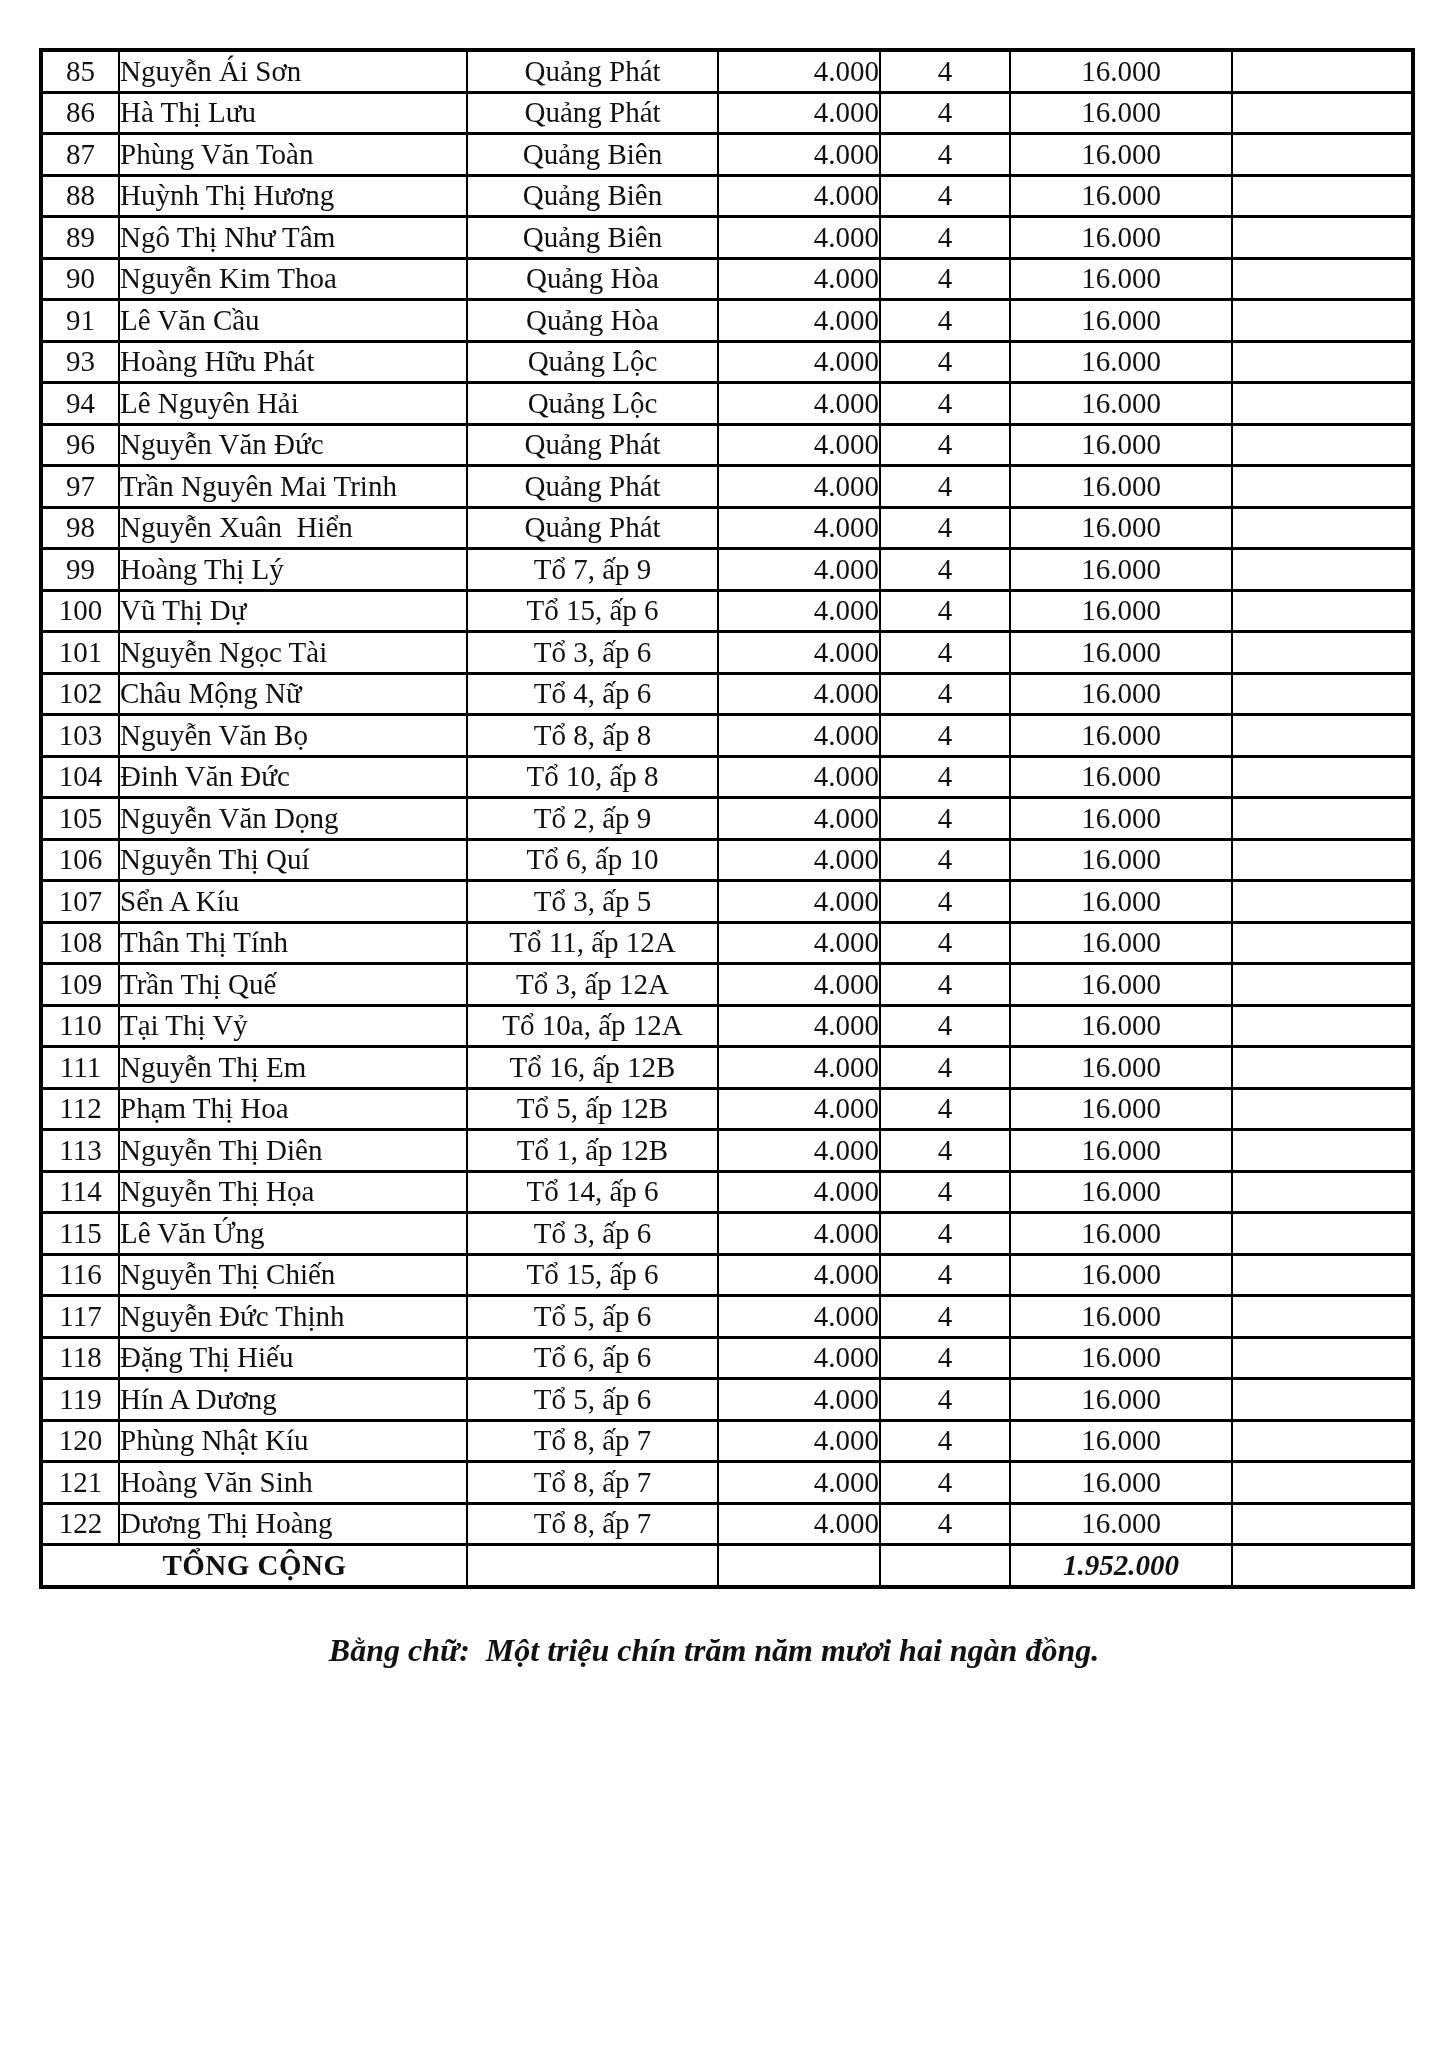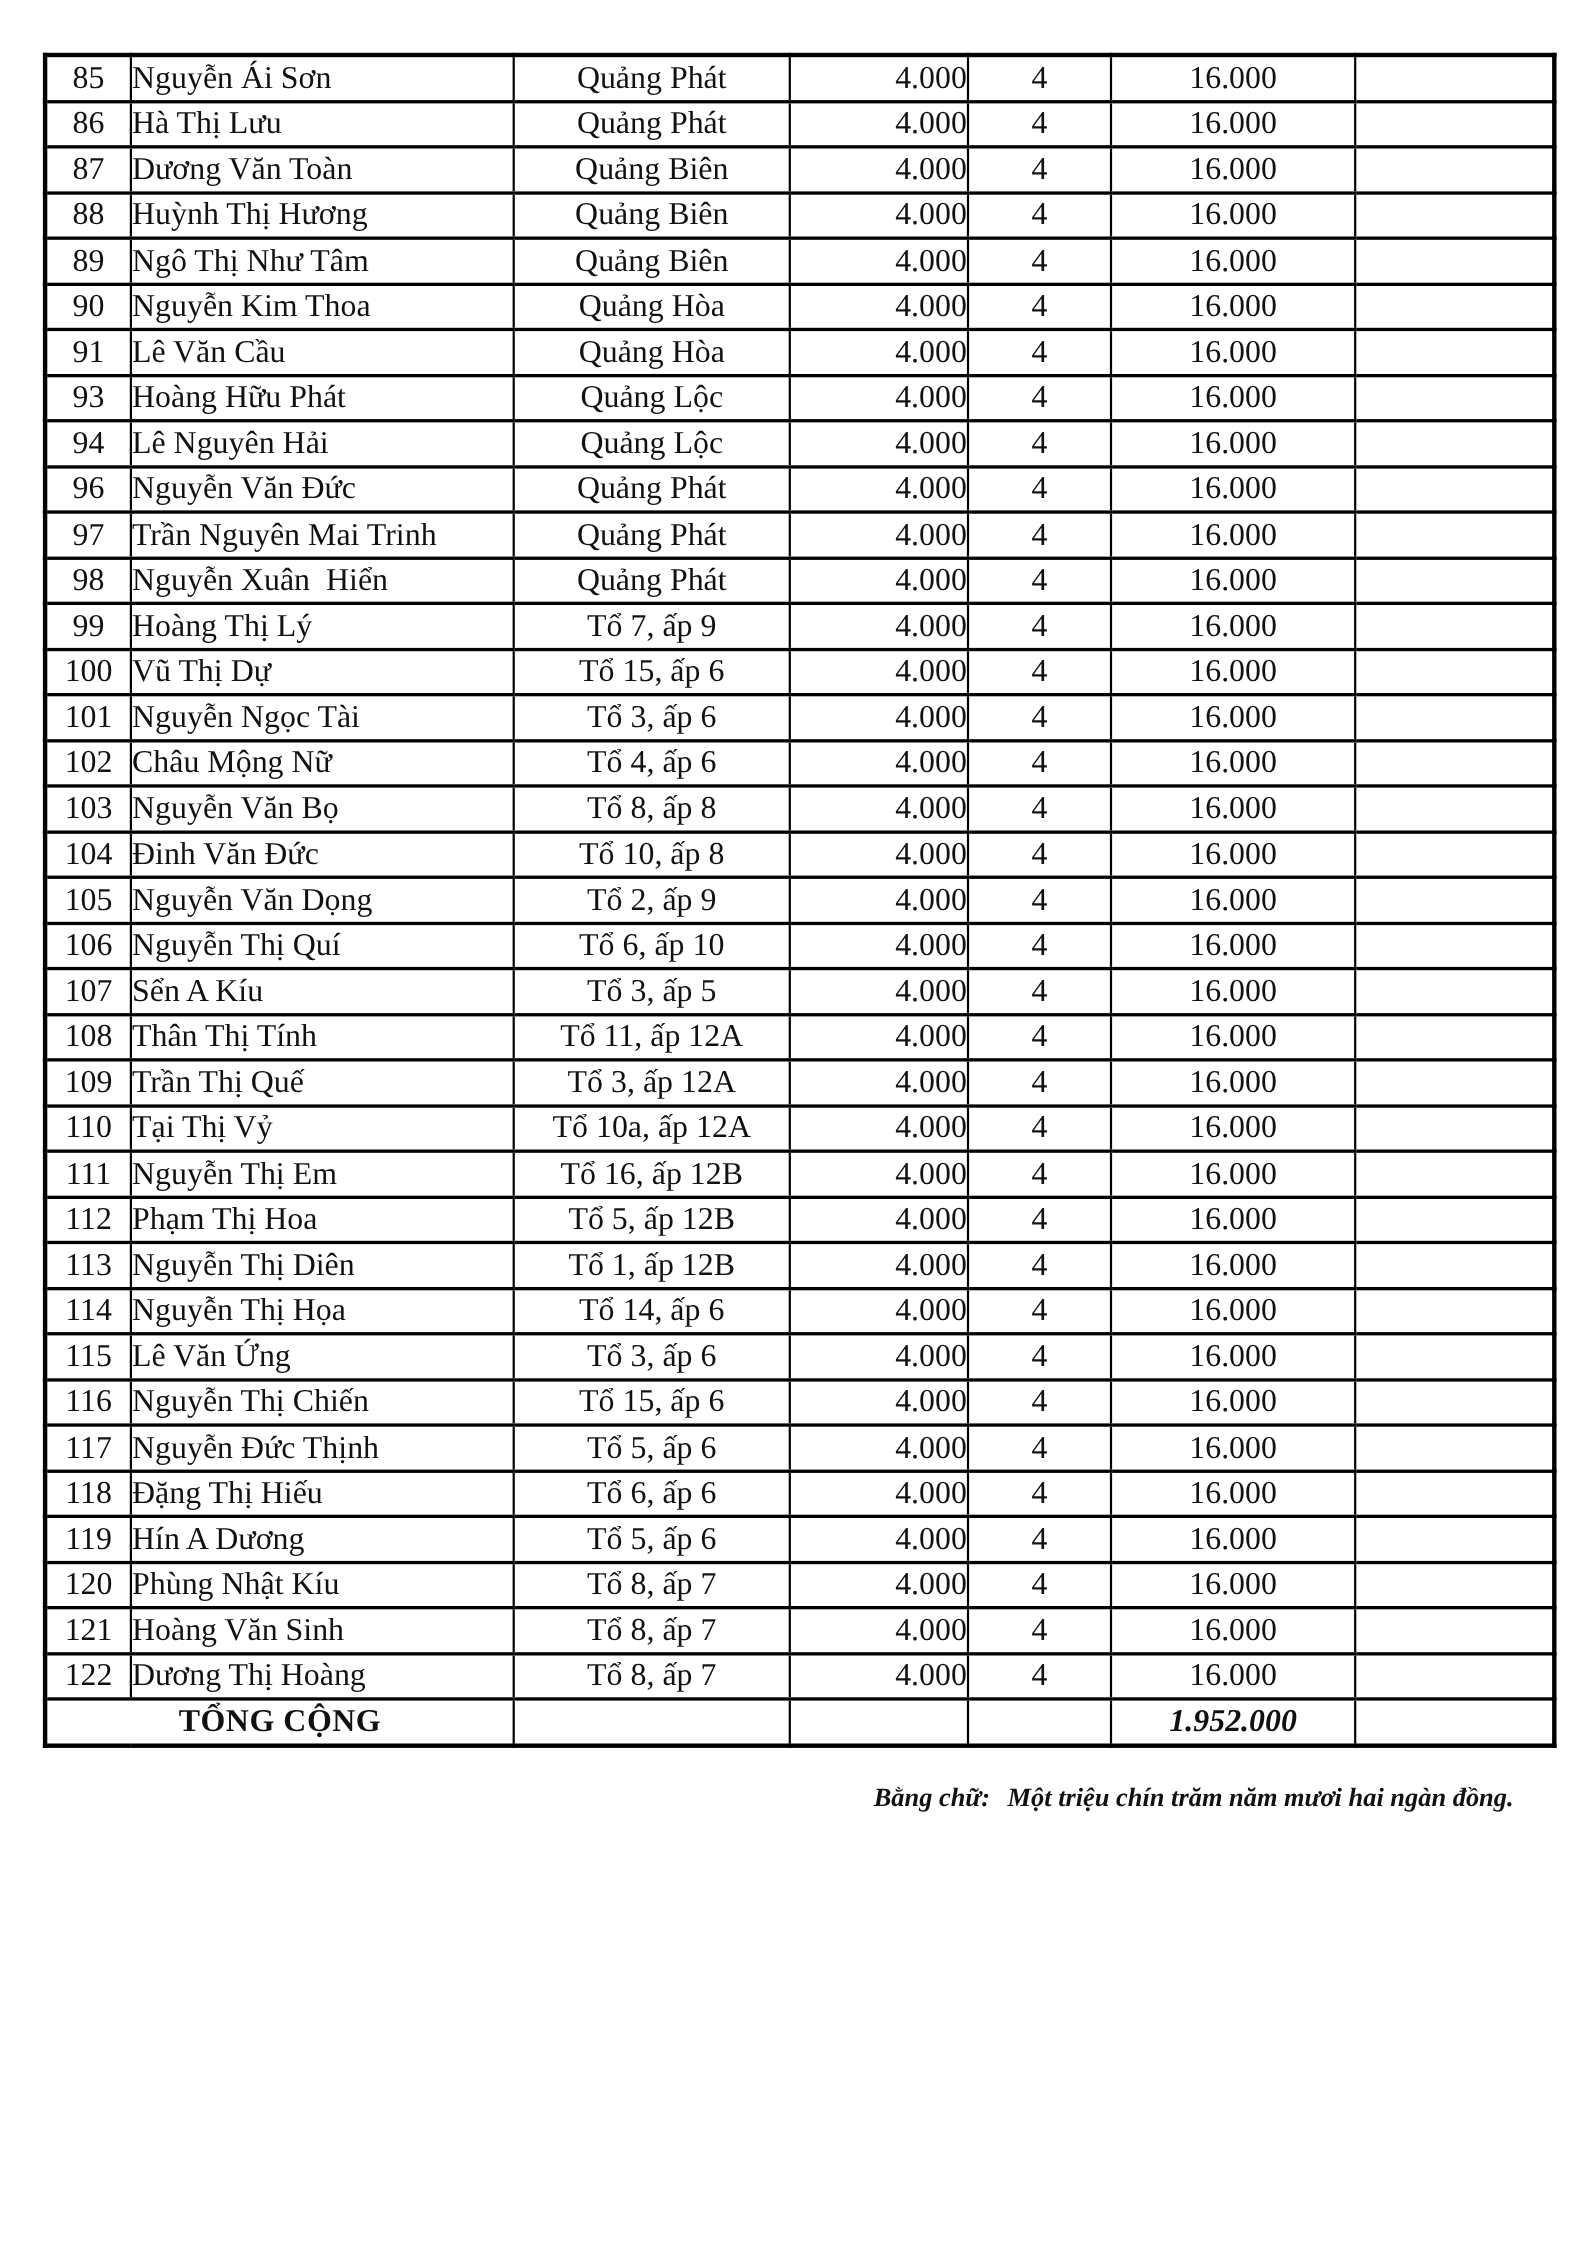--- a/index.html
+++ b/index.html
@@ -55,24 +55,24 @@
     font-weight: bold;
     text-align: center;
     font-size: 30px;
     letter-spacing: 0.5px;
   }
   td.c-sum-amt { font-weight: bold; font-style: italic; }
   .words-line {
     margin-top: 6px;
     position: relative;
     left: -35px;
-    text-align: right;
+    text-align: center;
     font-weight: bold;
     font-style: italic;
-    font-size: 24px;
+    font-size: 32px;
     white-space: pre;
     color: #111111;
   }
   .wl-label { margin-right: 16px; }
 </style>
 </head>
 <body>
 
 <div class="page">
   <div class="table-area">
@@ -102,21 +102,21 @@
     <td class="c-name">Hà Thị Lưu</td>
     <td class="c-addr">Quảng Phát</td>
     <td class="c-price">4.000</td>
     <td class="c-qty">4</td>
     <td class="c-amt">16.000</td>
     <td class="c-sign"></td>
   </tr>
 
   <tr>
     <td class="c-stt">87</td>
-    <td class="c-name">Dương Văn Toàn</td>
+    <td class="c-name">Phùng Văn Toàn</td>
     <td class="c-addr">Quảng Biên</td>
     <td class="c-price">4.000</td>
     <td class="c-qty">4</td>
     <td class="c-amt">16.000</td>
     <td class="c-sign"></td>
   </tr>
 
   <tr>
     <td class="c-stt">88</td>
     <td class="c-name">Huỳnh Thị Hương</td>

